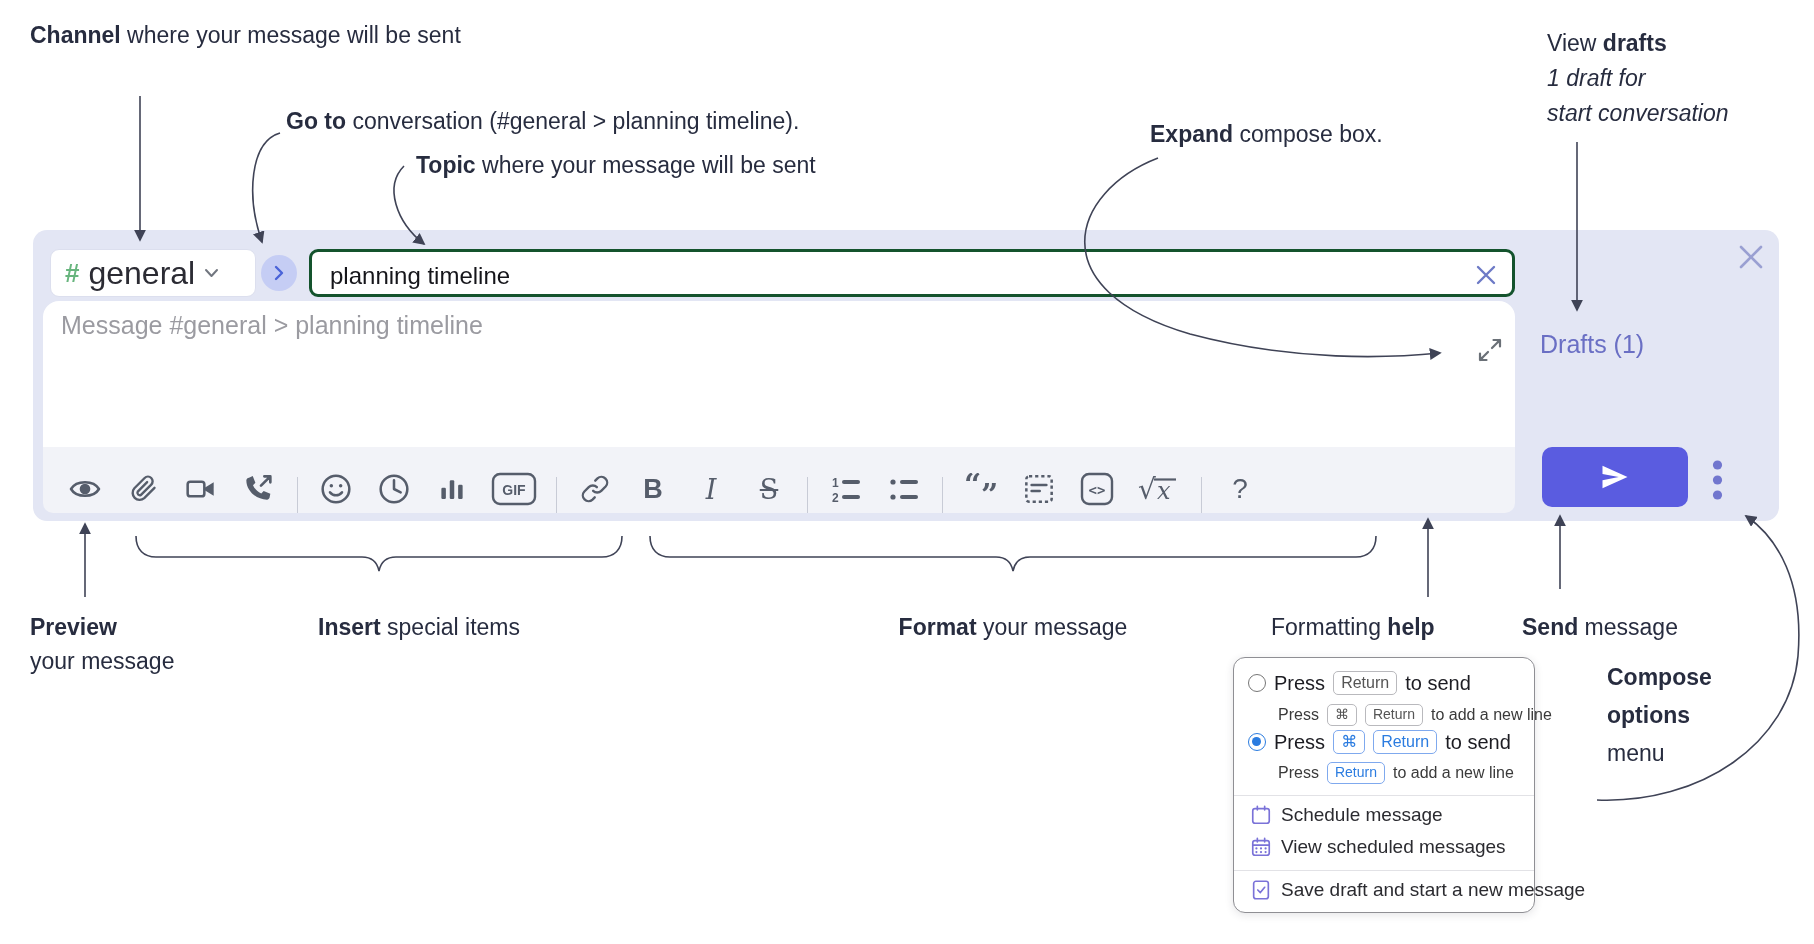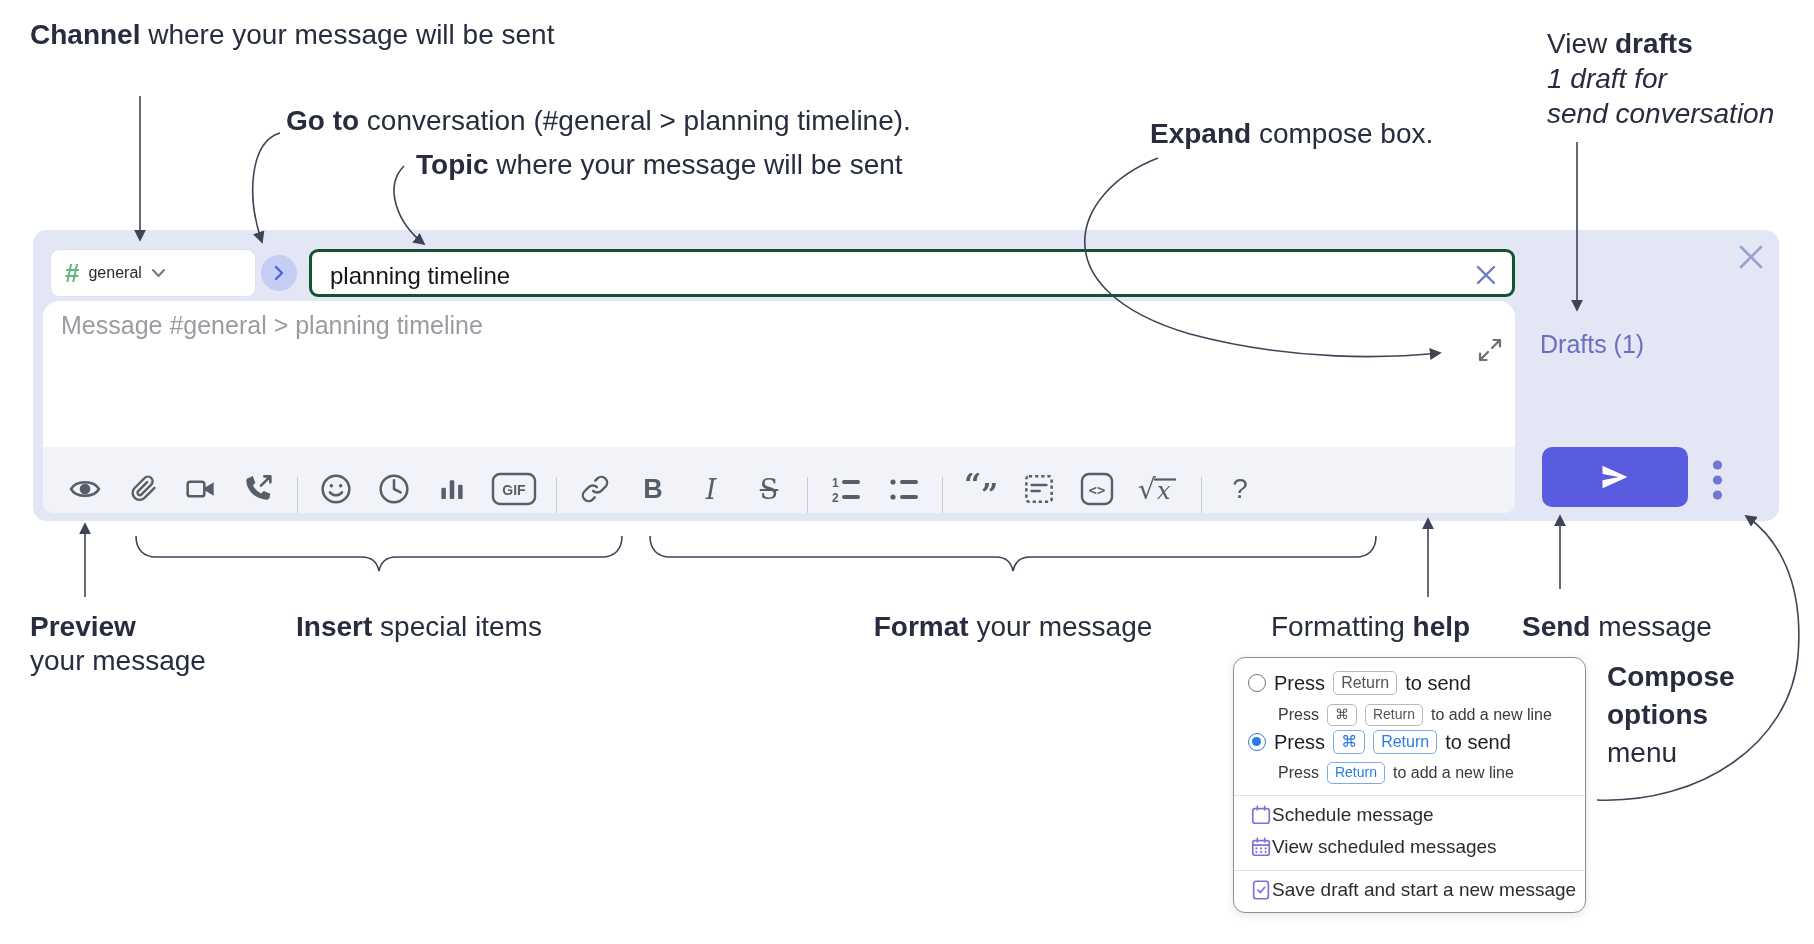--- a/index.html
+++ b/index.html
@@ -1,30 +1,30 @@
 <!DOCTYPE html>
 <html><head>
 <meta charset="utf-8">
 <style>
   html,body{margin:0;padding:0;background:#fff;}
   #page{position:relative;width:1814px;height:944px;background:#ffffff;overflow:hidden;
         font-family:"Liberation Sans",sans-serif;color:#272c3f;}
-  .ann{position:absolute;font-size:28px;line-height:34px;color:#272c3f;white-space:nowrap;}
+  .ann{position:absolute;font-size:23px;line-height:34px;color:#272c3f;white-space:nowrap;}
   .ann .b{font-weight:700;}
   .ann .it{font-style:italic;}
   .centered{transform:translateX(-50%);text-align:center;}
 
   
   #compose{position:absolute;left:33px;top:230px;width:1746px;height:291px;
            background:#e3e6f4;border-radius:14px;}
   #channel-select{position:absolute;left:17px;top:19px;width:206px;height:48px;background:#fff;
       border:1px solid #dcdfee;border-radius:9px;display:flex;align-items:center;padding:0 14px;
       box-sizing:border-box;gap:9px;cursor:pointer;}
   #channel-select .hash{color:#68b57e;font-weight:700;font-size:26px;}
-  #channel-select .chan{font-size:16px;color:#2b2b33;}
+  #channel-select .chan{font-size:32px;color:#2b2b33;}
   #goto-circle{position:absolute;left:228px;top:25px;width:36px;height:36px;border-radius:50%;
       background:#c5cdf4;display:flex;align-items:center;justify-content:center;cursor:pointer;}
   #topic-wrap{position:absolute;left:276px;top:19px;width:1206px;height:48px;background:#fff;
       border:3px solid #14532d;border-radius:9px;box-sizing:border-box;}
   #topic-input{position:absolute;left:16px;top:0;width:1130px;height:46px;border:none;outline:none;
       font-family:"Liberation Sans",sans-serif;font-size:24px;color:#15151a;background:transparent;}
   #topic-clear{position:absolute;right:14px;top:11px;width:24px;height:24px;cursor:pointer;}
   #message-panel{position:absolute;left:10px;top:71px;width:1472px;height:212px;background:#fff;
       border-radius:16px;}
   #message-input{position:absolute;left:16px;top:8px;width:1370px;height:120px;border:none;outline:none;
@@ -38,33 +38,33 @@
   .ticon{stroke:#565d6b;fill:none;stroke-width:1.9;stroke-linecap:round;stroke-linejoin:round;}
   .tglyph{color:#565d6b;font-size:27px;line-height:1;}
   #drafts-link{position:absolute;left:1507px;top:100px;font-size:25px;font-weight:500;color:#6a6fc4;cursor:pointer;}
   #send-btn{position:absolute;left:1509px;top:217px;width:146px;height:60px;background:#5a5ce0;
       border:none;border-radius:10px;display:flex;align-items:center;justify-content:center;cursor:pointer;}
   #ellipsis-btn{position:absolute;left:1674px;top:229px;width:20px;height:42px;display:flex;
       align-items:center;justify-content:center;cursor:pointer;}
   #compose-close{position:absolute;left:1703px;top:12px;width:30px;height:30px;cursor:pointer;}
 
   
-  #popup{position:absolute;left:1233px;top:657px;width:353px;height:256px;background:#fff;
+  #popup{position:absolute;left:1233px;top:657px;width:302px;height:256px;background:#fff;
       border:1.5px solid #8f8f94;border-radius:12px;box-sizing:border-box;
       box-shadow:0 2px 8px rgba(40,40,60,.12);font-size:20px;color:#1c1c22;}
   .prow{position:absolute;display:flex;align-items:center;gap:8px;white-space:nowrap;}
   .radio{width:18px;height:18px;border-radius:50%;border:1.6px solid #767676;box-sizing:border-box;flex:0 0 auto;}
   .radio.sel{border-color:#2b7ce0;position:relative;}
   .radio.sel::after{content:"";position:absolute;left:3px;top:3px;width:8.8px;height:8.8px;border-radius:50%;background:#2b7ce0;}
   .key{display:inline-block;border:1px solid #b9b9bd;border-radius:5px;padding:1px 7px;background:#fff;
       color:#555;font-size:16px;line-height:1.25;}
   .key.blue{border-color:#7fa9ee;color:#2b7ce0;}
   .sub{font-size:16px;color:#3a3a3a;}
   .pdivider{position:absolute;left:0;right:0;height:1px;background:#e2e2e6;}
-  .mitem{position:absolute;left:16px;display:flex;align-items:center;font-size:19px;color:#2b2b30;cursor:pointer;white-space:nowrap;}
+  .mitem{position:absolute;left:16px;display:flex;align-items:center;gap:9px;font-size:19px;color:#2b2b30;cursor:pointer;white-space:nowrap;}
   .micon{stroke:#7a72d8;fill:none;stroke-width:1.8;stroke-linecap:round;stroke-linejoin:round;flex:0 0 auto;}
 
   
   #overlay{position:absolute;left:0;top:0;width:1814px;height:944px;pointer-events:none;}
   .arrow{stroke:#3f4356;stroke-width:1.6;fill:none;}
   .brace{stroke:#3f4356;stroke-width:1.6;fill:none;}
 </style>
 </head>
 <body>
 
@@ -82,21 +82,21 @@
     <span class="b">Topic</span><span> where your message will be sent</span>
   </div>
 
   <div class="ann" style="left:1150px;top:117px;">
     <span class="b">Expand</span><span> compose box.</span>
   </div>
 
   <div class="ann" style="left:1547px;top:26px;line-height:35px;">
     <div><span>View </span><span class="b">drafts</span></div>
     <div class="it">1 draft for</div>
-    <div class="it">send conversation</div>
+    <div class="it">start conversation</div>
   </div>
 
   <div class="ann" style="left:30px;top:610px;">
     <div class="b">Preview</div>
     <div>your message</div>
   </div>
 
   <div class="ann centered" style="left:379px;top:610px;margin-left:40px;">
     <span class="b">Insert</span><span> special items</span>
   </div>

